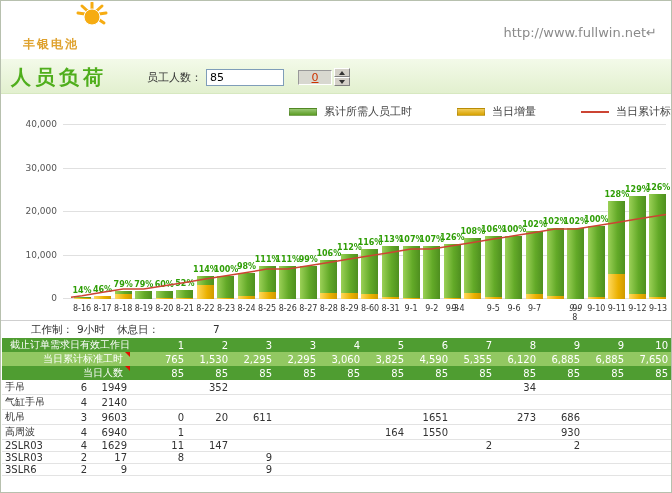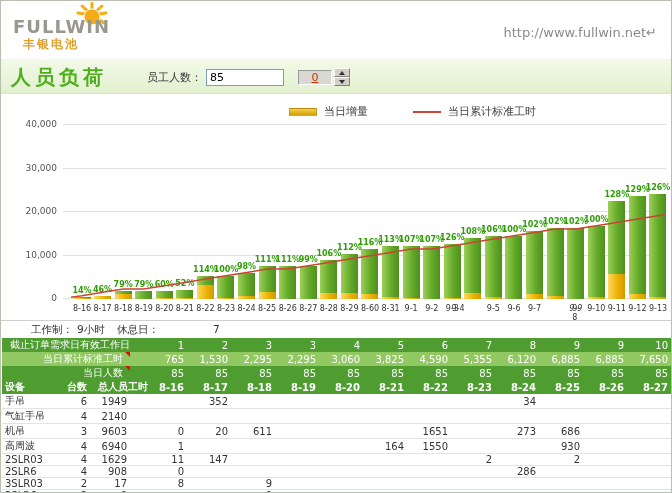--- a/index.html
+++ b/index.html
@@ -91,21 +91,20 @@
         <line x1="17" y1="13" x2="17" y2="1"></line>
         <line x1="17" y1="13" x2="27" y2="4"></line>
         <line x1="17" y1="13" x2="31" y2="11"></line>
         <line x1="17" y1="13" x2="29" y2="21"></line>
         <line x1="17" y1="13" x2="7" y2="4"></line>
         <line x1="17" y1="13" x2="3" y2="11"></line>
       </g>
       <circle cx="17" cy="15" r="8" fill="#f6ac12"></circle>
       <circle cx="17" cy="15" r="8" fill="none" stroke="#fff" stroke-width="1"></circle>
     </svg>
-    <div class="logo-brand">FULLWIN</div>
     <div class="logo-sub">丰银电池</div>
   </div>
   <div class="url">http://www.fullwin.net↵</div>
 
   <div class="band">
     <div class="page-title">人员负荷</div>
     <div class="staff">
       <span>员工人数：</span>
       <input class="staff-input" value="85" style="">
       <span class="zero-box">0</span>
@@ -114,20 +113,24 @@
             <span class="tri-up"></span>
           </span>
         <span class="spin-btn">
             <span class="tri-down"></span>
           </span>
       </span>
     </div>
   </div>
 
   <div class="legend" id="legend">
+      <div class="legend-item">
+        <span class="swatch" style="background: linear-gradient(rgba(255, 255, 255, 0.35), rgba(0, 0, 0, 0.08)), rgb(99, 170, 40);"></span>
+        <span>累计所需人员工时</span>
+      </div>
       <div class="legend-item">
         <span class="swatch" style="background: linear-gradient(rgba(255, 255, 255, 0.35), rgba(0, 0, 0, 0.08)), rgb(234, 176, 0);"></span>
         <span>当日增量</span>
       </div>
       <div class="legend-item">
         <span class="swatch line" style="background: rgb(204, 68, 51);"></span>
         <span>当日累计标准工时</span>
       </div>
     </div>
 
@@ -348,37 +351,20 @@
           <td class="datenum">85</td>
           <td class="datenum">85</td>
           <td class="datenum">85</td>
           <td class="datenum">85</td>
           <td class="datenum">85</td>
           <td class="datenum">85</td>
           <td class="datenum">85</td>
           <td class="datenum">85</td>
           <td class="datenum">85</td>
         </tr>
-        <tr class="thead">
-          <td class="devname">设备</td>
-          <td class="num">台数</td>
-          <td style="padding-left: 6px; overflow: visible;">总人员工时</td>
-          <td class="datenum">8-16</td>
-          <td class="datenum">8-17</td>
-          <td class="datenum">8-18</td>
-          <td class="datenum">8-19</td>
-          <td class="datenum">8-20</td>
-          <td class="datenum">8-21</td>
-          <td class="datenum">8-22</td>
-          <td class="datenum">8-23</td>
-          <td class="datenum">8-24</td>
-          <td class="datenum">8-25</td>
-          <td class="datenum">8-26</td>
-          <td class="datenum">8-27</td>
-        </tr>
         <tr class="dev">
           <td class="devname">手吊</td>
           <td class="num">6</td>
           <td class="num">1949</td>
           <td class="datenum"></td>
           <td class="datenum">352</td>
           <td class="datenum"></td>
           <td class="datenum"></td>
           <td class="datenum"></td>
           <td class="datenum"></td>
@@ -451,37 +437,20 @@
           <td class="datenum"></td>
           <td class="datenum"></td>
           <td class="datenum"></td>
           <td class="datenum">2</td>
           <td class="datenum"></td>
           <td class="datenum">2</td>
           <td class="datenum"></td>
           <td class="datenum"></td>
         </tr>
         <tr class="dev">
-          <td class="devname">2SLR6</td>
-          <td class="num">4</td>
-          <td class="num">908</td>
-          <td class="datenum">0</td>
-          <td class="datenum"></td>
-          <td class="datenum"></td>
-          <td class="datenum"></td>
-          <td class="datenum"></td>
-          <td class="datenum"></td>
-          <td class="datenum"></td>
-          <td class="datenum"></td>
-          <td class="datenum">286</td>
-          <td class="datenum"></td>
-          <td class="datenum"></td>
-          <td class="datenum"></td>
-        </tr>
-        <tr class="dev">
           <td class="devname">3SLR03</td>
           <td class="num">2</td>
           <td class="num">17</td>
           <td class="datenum">8</td>
           <td class="datenum"></td>
           <td class="datenum">9</td>
           <td class="datenum"></td>
           <td class="datenum"></td>
           <td class="datenum"></td>
           <td class="datenum"></td>

